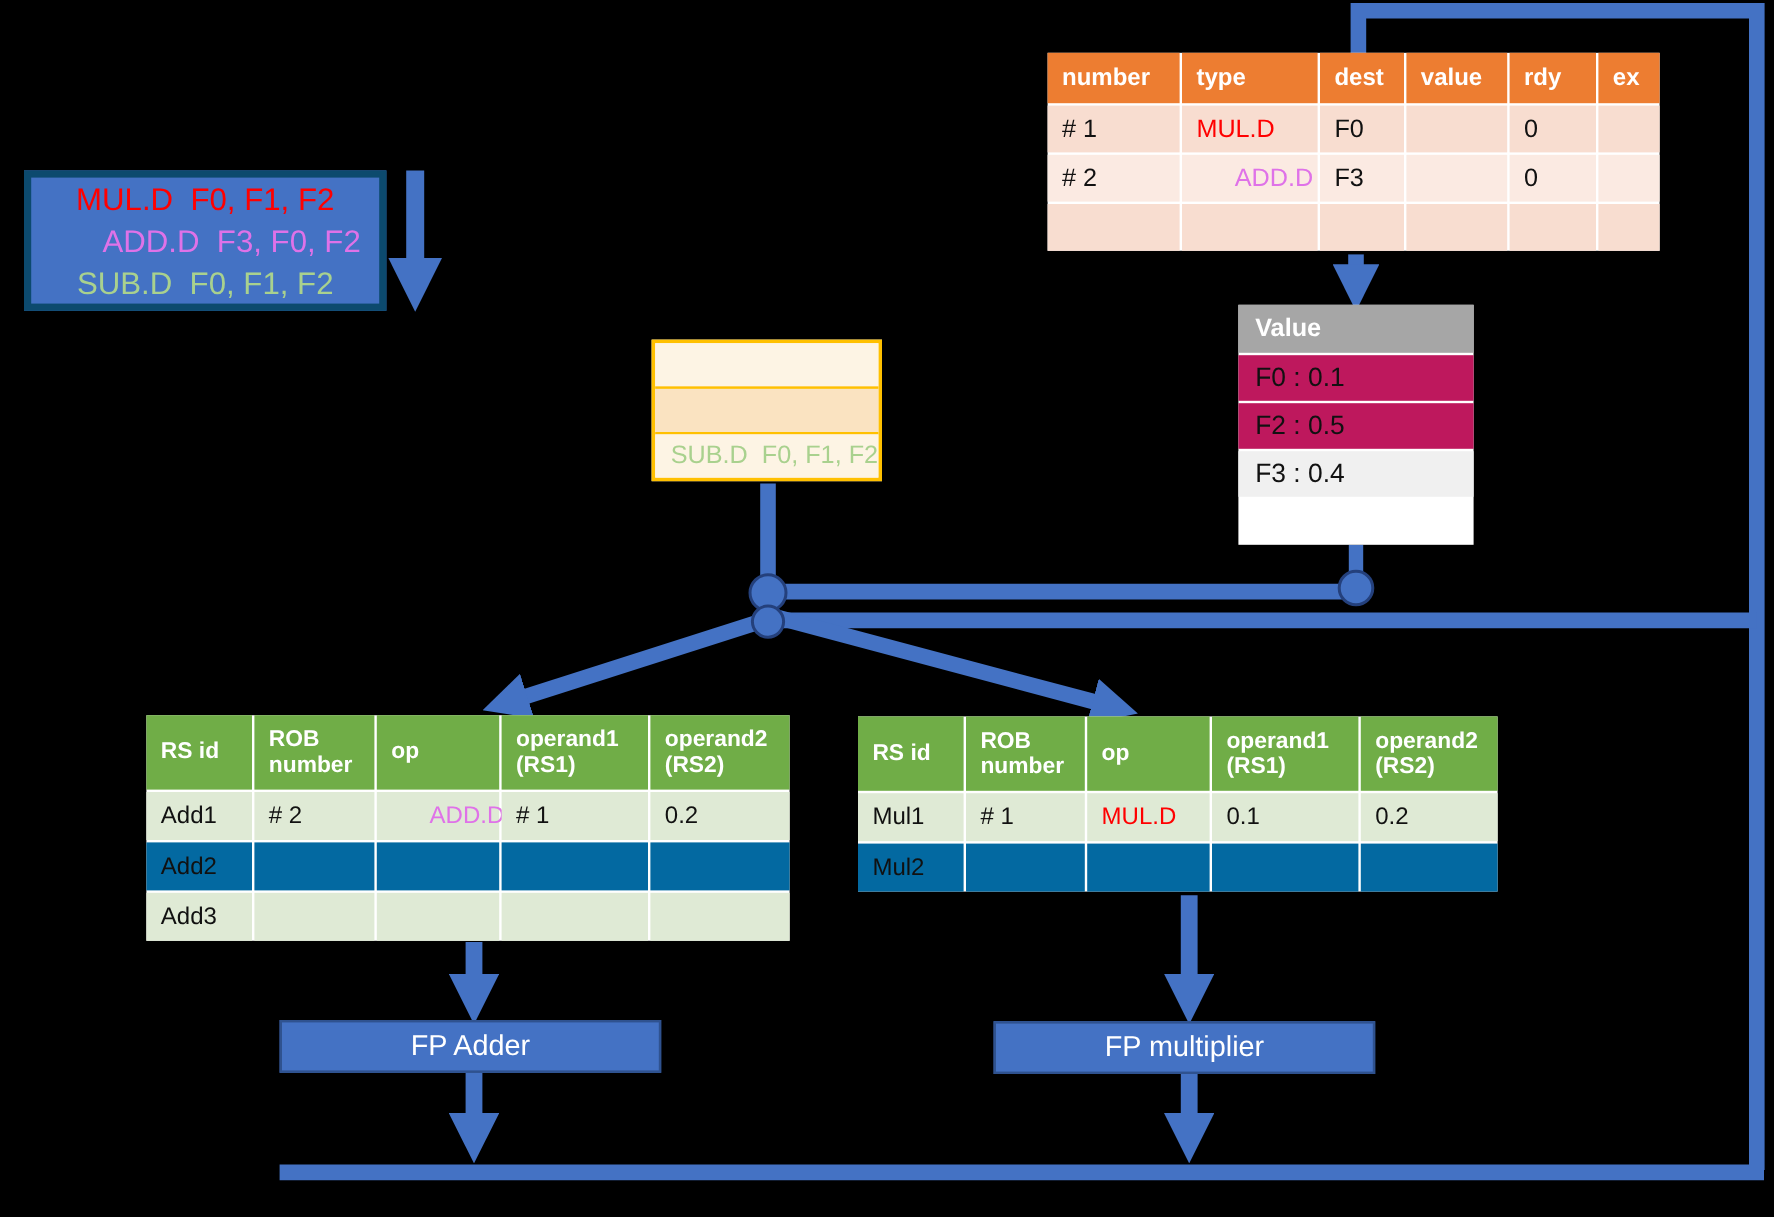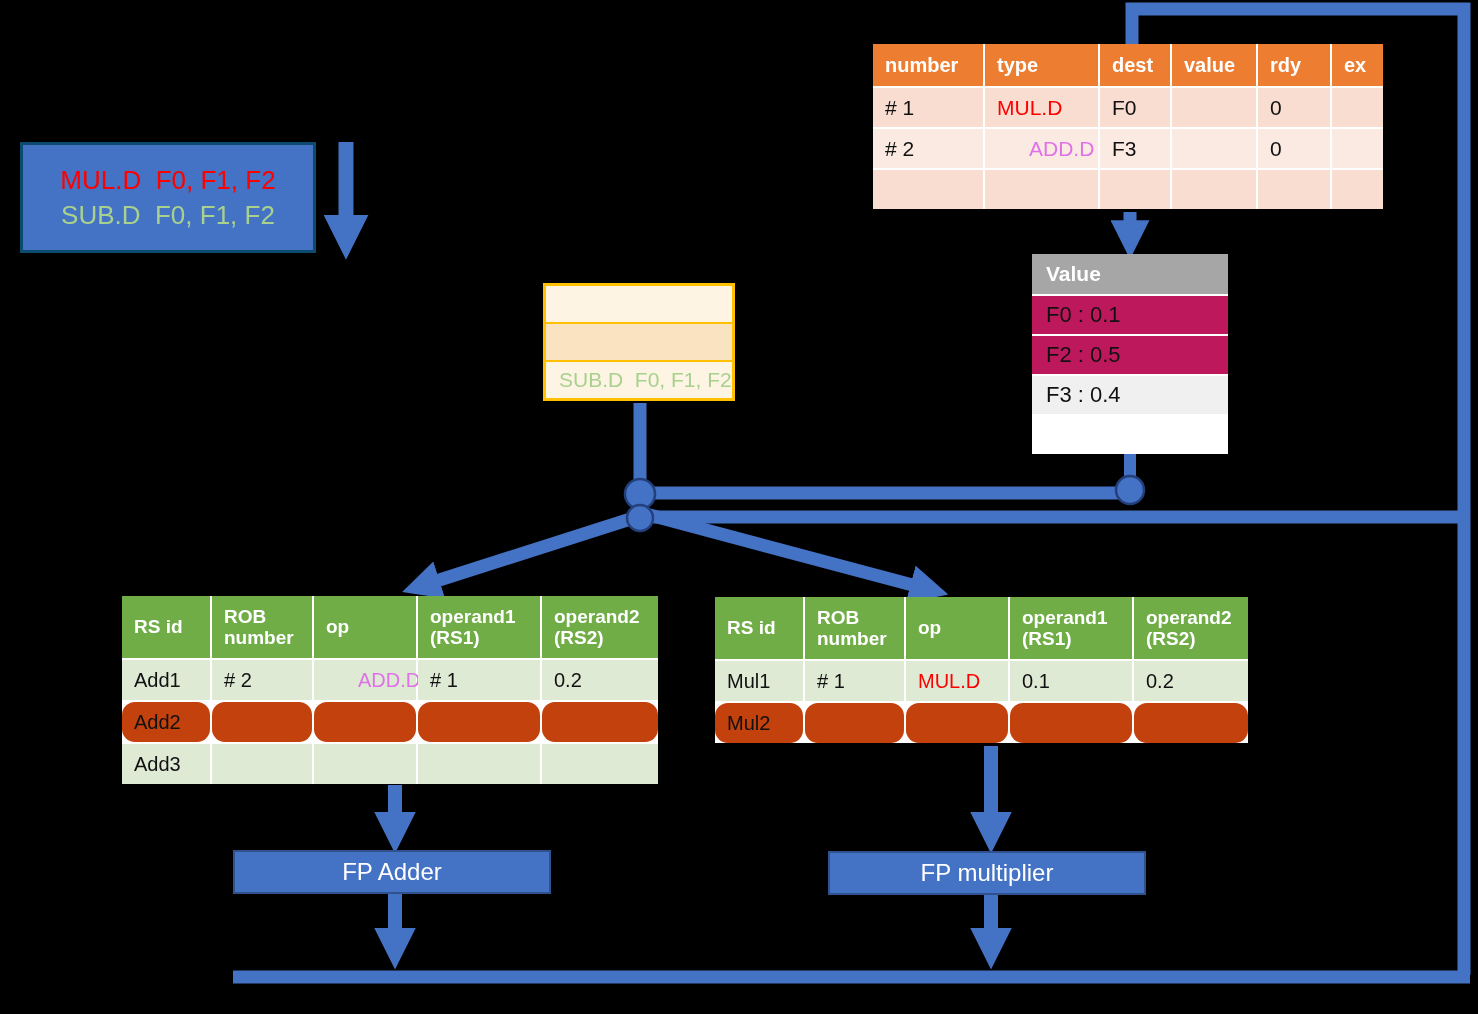--- a/index.html
+++ b/index.html
@@ -27,29 +27,29 @@
   #regs{left:1032px;top:254px;grid-template-columns:196px;
         grid-template-rows:40px 38px 38px 38px 38px;font-size:22px;}
   #regs .hdr{background:#A6A6A6;font-size:21px;padding-left:14px;}
   #regs .row-a{background:#be185d;padding-left:14px;}
   #regs .row-b{background:#F0F0F0;padding-left:14px;}
 
   
   .rs{font-size:20px;}
   .rs .hdr{background:#70AD47;font-size:19px;}
   .rs .row-a{background:#DFEAD5;}
-  .rs .row-b{background:#c2410c;border-radius:13px;}
+  .rs .row-b{background:#0369a1;}
   #rsadd{left:122px;top:596px;grid-template-columns:88px 100px 102px 122px 116px;
          grid-template-rows:62px 40px 40px 40px;}
   #rsmul{left:715px;top:597px;grid-template-columns:88px 99px 102px 122px 114px;
          grid-template-rows:62px 40px 40px;}
 
   
   #instr{left:20px;top:142px;width:290px;height:105px;background:#4472C4;
-         border:3px solid #0c4a6e;display:flex;flex-direction:column;
+         border:6px solid #0c4a6e;display:flex;flex-direction:column;
          justify-content:center;align-items:center;gap:3px;}
   #instr .iline{font-size:26px;font-weight:400;white-space:pre;line-height:32px;}
 
   
   #queue{left:543px;top:283px;width:186px;border:3px solid #FFC000;background:#FDF4E4;}
   #queue .slot{height:36px;display:flex;align-items:center;padding-left:13px;
                font-size:21px;white-space:pre;}
   #queue .slot.mid{background:#FAE3C1;border-top:2px solid #FFC000;border-bottom:2px solid #FFC000;}
   #queue .slot.cream{background:#FDF4E4;}
 
@@ -100,20 +100,21 @@
     <line x1="395" y1="894" x2="395" y2="938" stroke="#4472C4" stroke-width="14" marker-end="url(#ah)"></line>
     <line x1="991" y1="895" x2="991" y2="938" stroke="#4472C4" stroke-width="14" marker-end="url(#ah)"></line>
 
     <circle cx="640" cy="494" r="15" fill="#4472C4" stroke="#24407C" stroke-width="2.5"></circle>
     <circle cx="640" cy="518" r="13" fill="#4472C4" stroke="#24407C" stroke-width="2.5"></circle>
     <circle cx="1130" cy="490" r="14" fill="#4472C4" stroke="#24407C" stroke-width="2.5"></circle>
   </svg>
 
   <div id="instr" class="box">
     <div class="iline c-red">MUL.D  F0, F1, F2</div>
+    <div class="iline c-mag">ADD.D  F3, F0, F2</div>
     <div class="iline c-grn">SUB.D  F0, F1, F2</div>
   </div>
 
   <div id="rob" class="grid-table">
     <div class="cell hdr">number</div>
     <div class="cell hdr">type</div>
     <div class="cell hdr">dest</div>
     <div class="cell hdr">value</div>
     <div class="cell hdr">rdy</div>
     <div class="cell hdr">ex</div>

